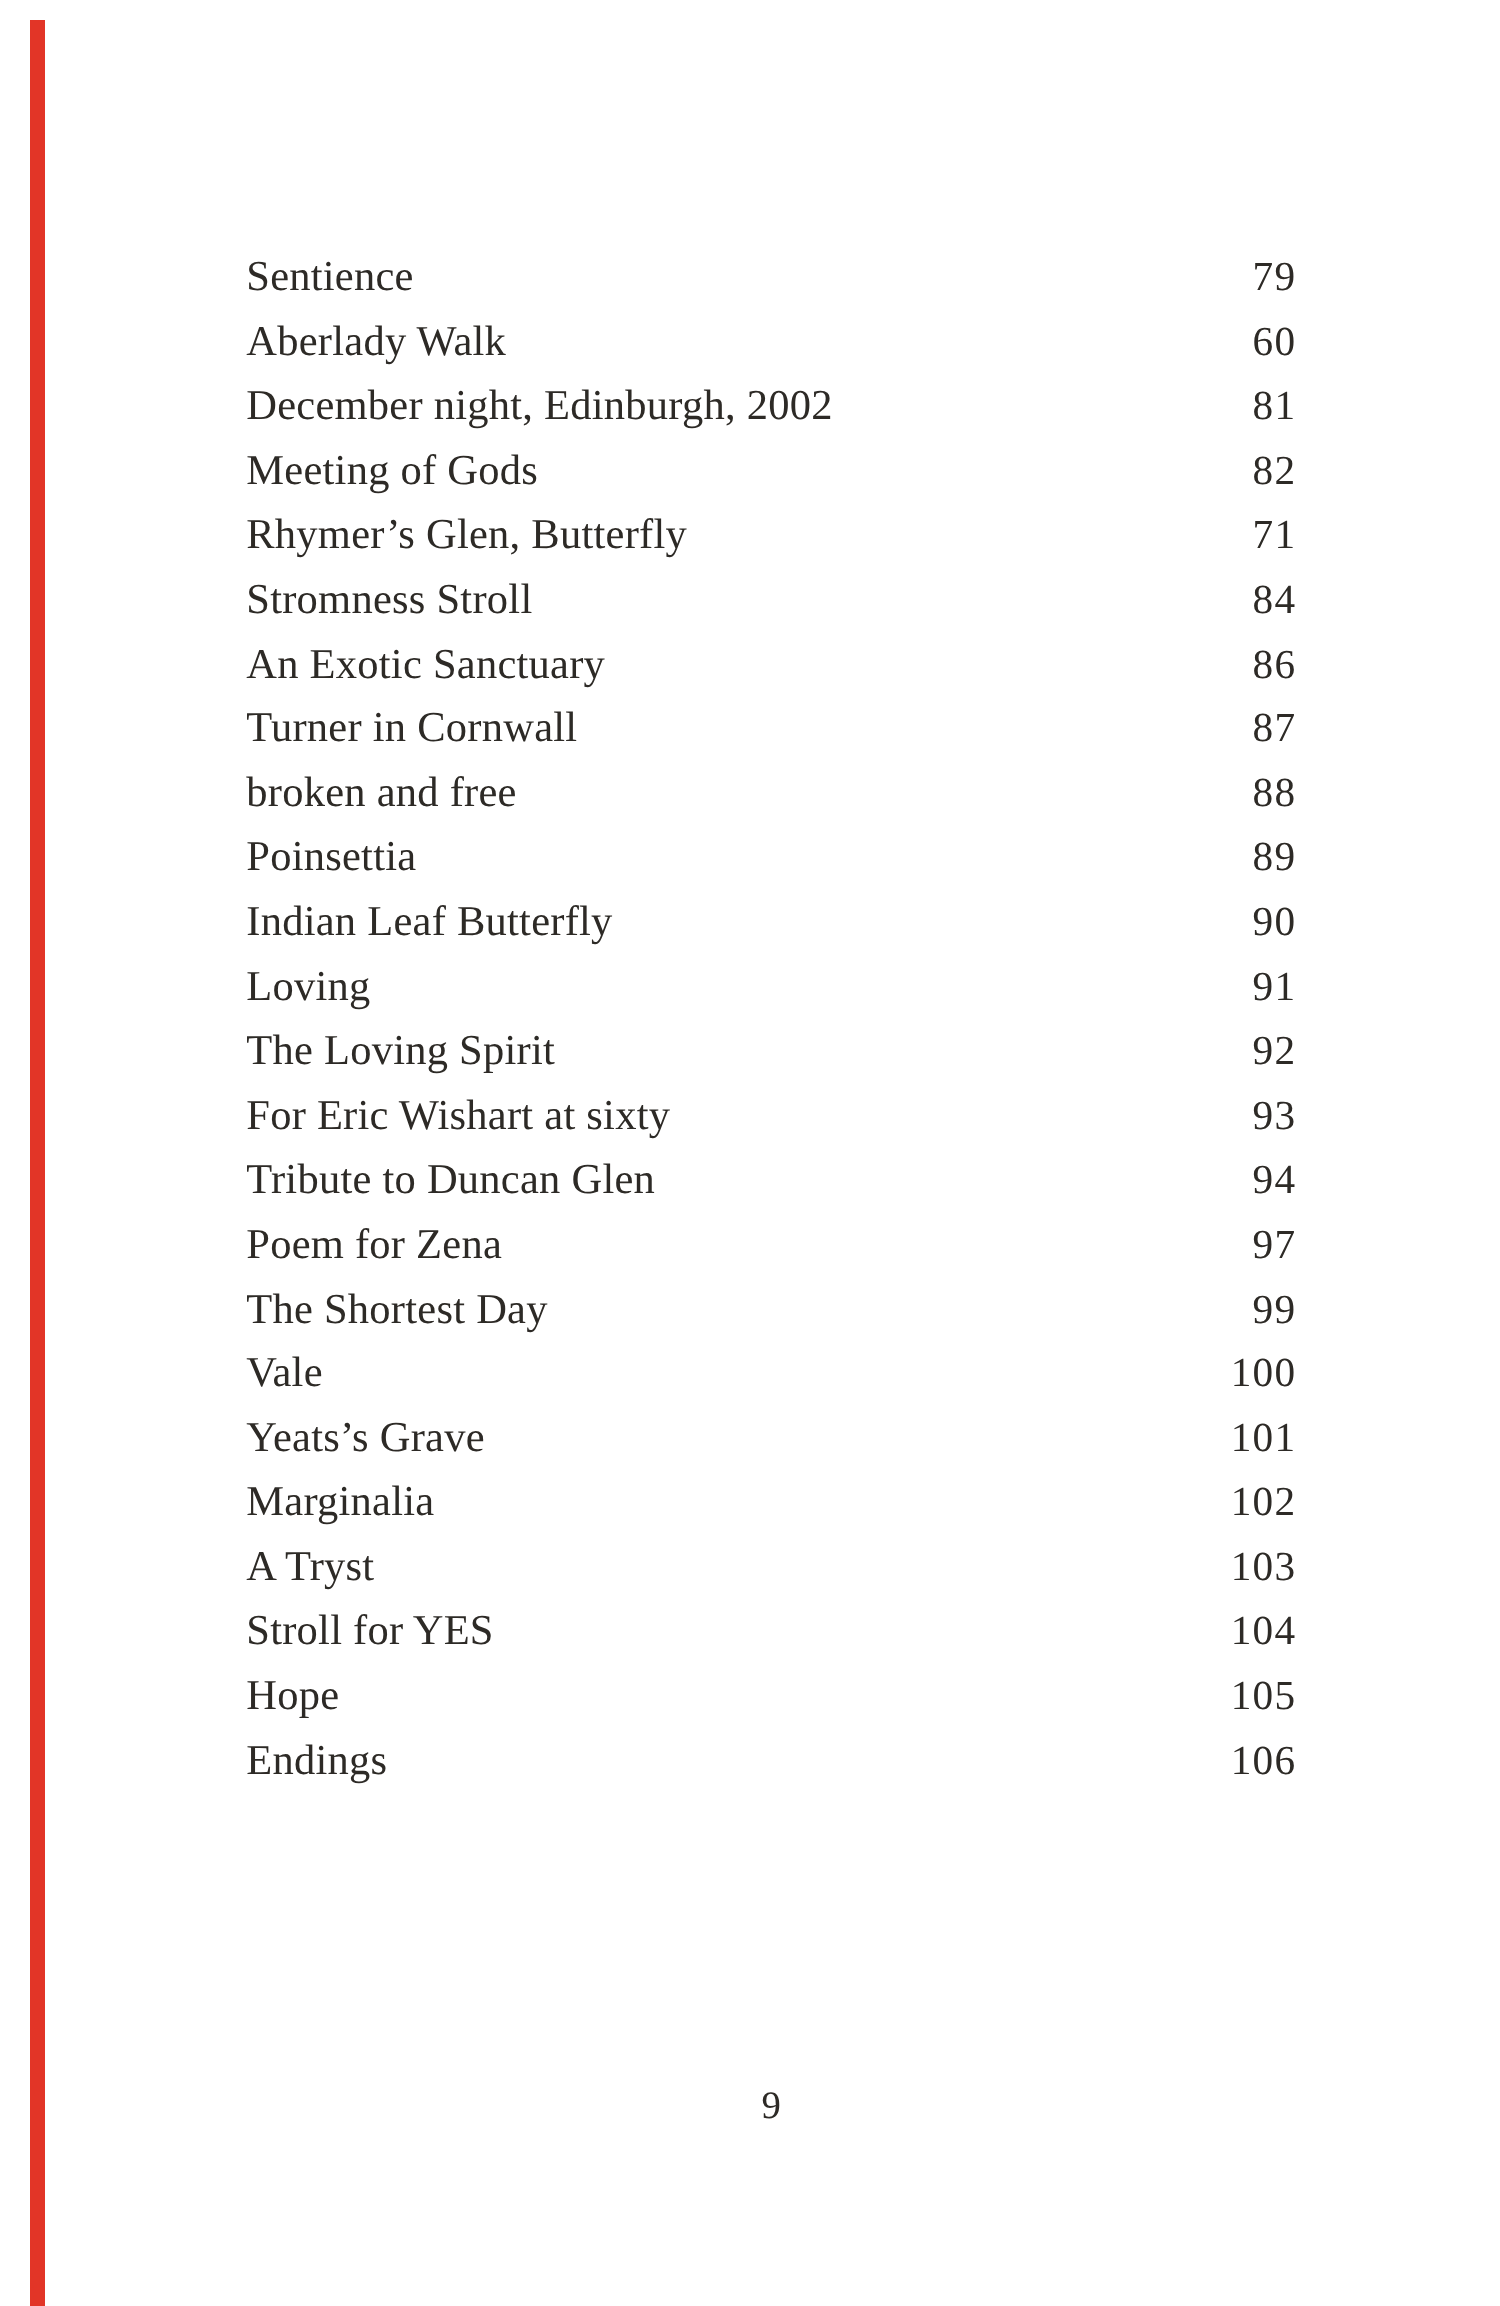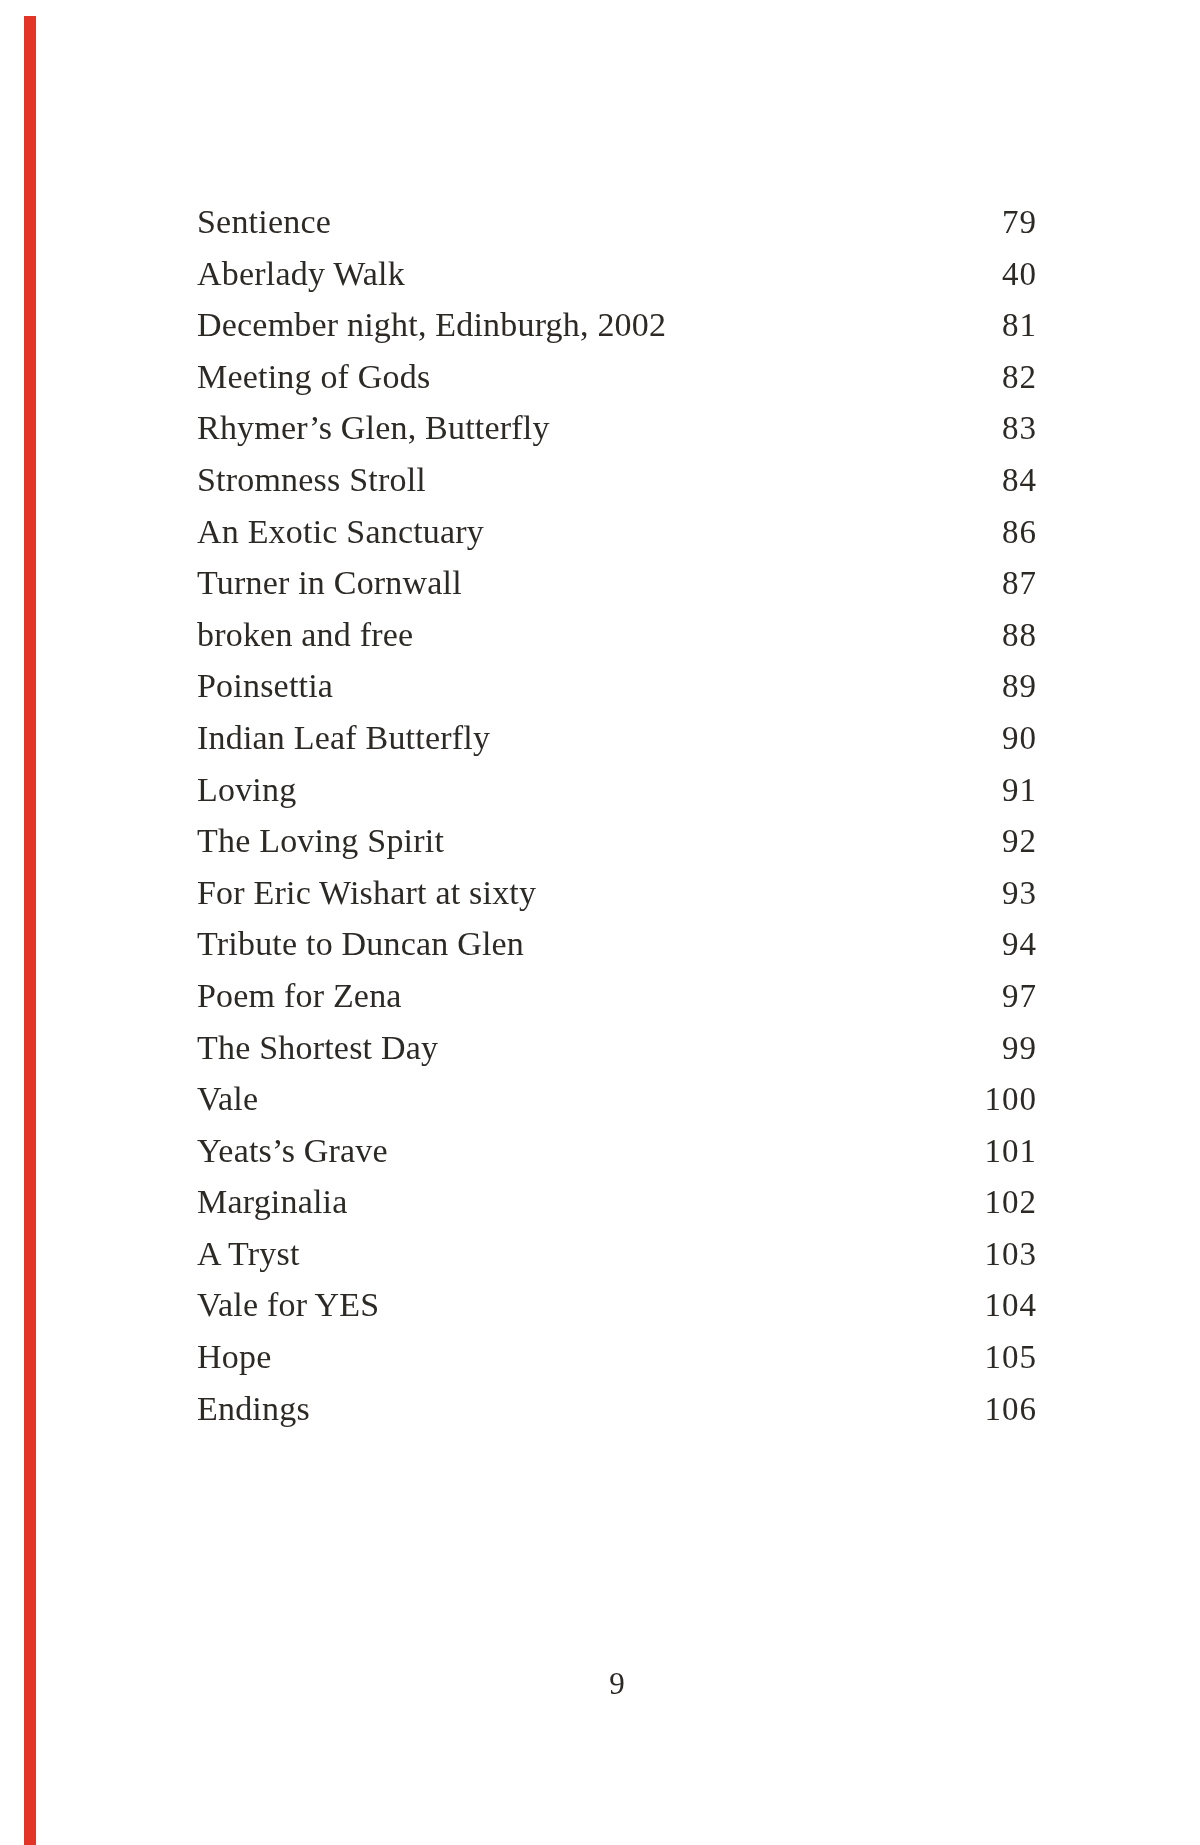--- a/index.html
+++ b/index.html
@@ -72,33 +72,33 @@
 
 <div class="page">
   <div class="spine-stripe"></div>
   <div class="toc" id="toc">
       <div class="toc-row">
         <span class="toc-title">Sentience</span>
         <span class="toc-pageno">79</span>
       </div>
       <div class="toc-row">
         <span class="toc-title">Aberlady Walk</span>
-        <span class="toc-pageno">40</span>
+        <span class="toc-pageno">60</span>
       </div>
       <div class="toc-row">
         <span class="toc-title">December night, Edinburgh, 2002</span>
         <span class="toc-pageno">81</span>
       </div>
       <div class="toc-row">
         <span class="toc-title">Meeting of Gods</span>
         <span class="toc-pageno">82</span>
       </div>
       <div class="toc-row">
         <span class="toc-title">Rhymer’s Glen, Butterfly</span>
-        <span class="toc-pageno">83</span>
+        <span class="toc-pageno">71</span>
       </div>
       <div class="toc-row">
         <span class="toc-title">Stromness Stroll</span>
         <span class="toc-pageno">84</span>
       </div>
       <div class="toc-row">
         <span class="toc-title">An Exotic Sanctuary</span>
         <span class="toc-pageno">86</span>
       </div>
       <div class="toc-row">
@@ -151,21 +151,21 @@
       </div>
       <div class="toc-row">
         <span class="toc-title">Marginalia</span>
         <span class="toc-pageno">102</span>
       </div>
       <div class="toc-row">
         <span class="toc-title">A Tryst</span>
         <span class="toc-pageno">103</span>
       </div>
       <div class="toc-row">
-        <span class="toc-title">Vale for YES</span>
+        <span class="toc-title">Stroll for YES</span>
         <span class="toc-pageno">104</span>
       </div>
       <div class="toc-row">
         <span class="toc-title">Hope</span>
         <span class="toc-pageno">105</span>
       </div>
       <div class="toc-row">
         <span class="toc-title">Endings</span>
         <span class="toc-pageno">106</span>
       </div>

